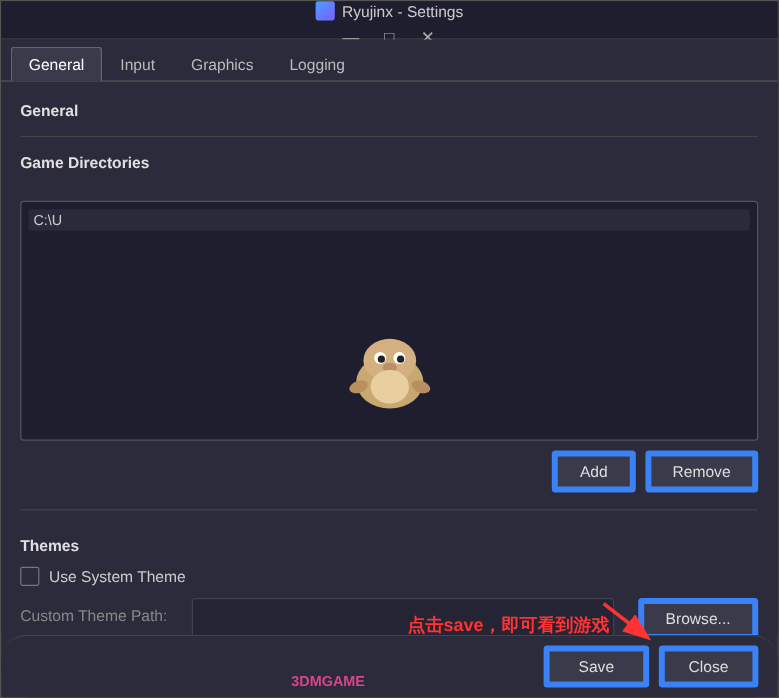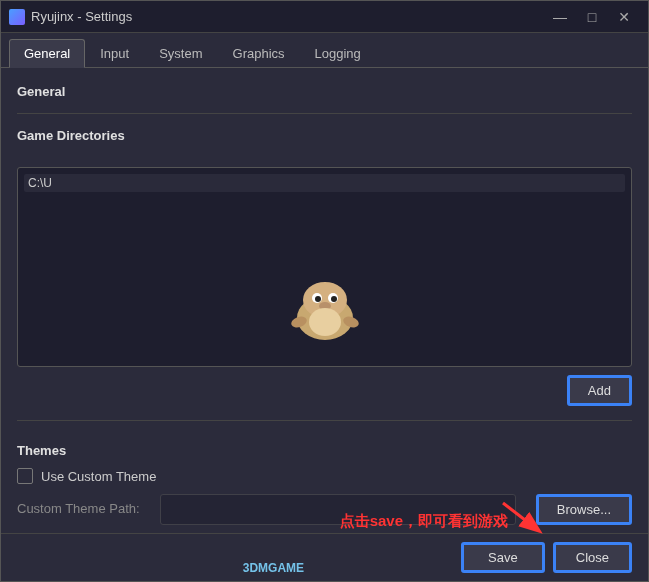--- a/index.html
+++ b/index.html
@@ -23,20 +23,21 @@
       flex-direction: column;
     }
     .title-bar {
       background: #1e1e2e;
       height: 32px;
       display: flex;
       align-items: center;
       padding: 0 8px;
       justify-content: space-between;
       border-bottom: 1px solid #444;
+      flex-direction: column;
     }
     .title-bar-left {
       display: flex;
       align-items: center;
       gap: 6px;
     }
     .title-bar-icon {
       width: 16px;
       height: 16px;
       background: linear-gradient(135deg, #4a9eff, #7a5fff);
@@ -176,21 +177,21 @@
     }
 
     .dir-buttons {
       display: flex;
       gap: 8px;
       margin-top: 8px;
       justify-content: flex-end;
     }
     .btn {
       padding: 5px 18px;
-      border: 3px solid #3b82f6;
+      border: 5px solid #3b82f6;
       background: #3a3a4a;
       color: #ddd;
       border-radius: 3px;
       cursor: pointer;
       font-size: 13px;
     }
 
     .path-input-row {
       display: flex;
       gap: 8px;
@@ -251,21 +252,20 @@
     <div class="title-bar-controls">
       <button class="title-btn">—</button>
       <button class="title-btn">□</button>
       <button class="title-btn close">✕</button>
     </div>
   </div>
 
   <div class="tabs-bar">
     <div class="tab active">General</div>
     <div class="tab">Input</div>
-    <div class="tab">System</div>
     <div class="tab">Graphics</div>
     <div class="tab">Logging</div>
   </div>
 
   <div class="content">
 
     <div class="section-title">General</div>
 
     <hr class="divider">
 
@@ -292,52 +292,53 @@
             <ellipse cx="14" cy="46" rx="8" ry="5" fill="#b89060" transform="rotate(-20,14,46)"></ellipse>
             <ellipse cx="66" cy="46" rx="8" ry="5" fill="#b89060" transform="rotate(20,66,46)"></ellipse>
 
             <ellipse cx="40" cy="46" rx="16" ry="14" fill="#e8cfa0"></ellipse>
           </svg>
         </div>
       </div>
     </div>
     <div class="dir-buttons">
       <button class="btn">Add</button>
+      <button class="btn">Remove</button>
     </div>
 
     <hr class="divider">
 
     <div class="themes-section">
       <div class="section-title">Themes</div>
       <div class="checkbox-row">
         <div class="checkbox-custom unchecked"></div>
-        <span class="checkbox-label">Use Custom Theme</span>
+        <span class="checkbox-label">Use System Theme</span>
       </div>
       <div class="path-input-row" style="margin-top:10px;gap:20px;">
         <span style="color:#888; line-height:30px; font-size:13px; white-space:nowrap;">Custom Theme Path:</span>
         <input class="path-input" disabled="" type="text" style="">
         <button class="btn">Browse...</button>
       </div>
     </div>
 
   </div>
 
-  <div class="bottom-bar" style="position:relative;">
+  <div class="bottom-bar" style="position:relative;border-radius:21px;">
 
     <div style="position:absolute; right:140px; bottom:50px; color:#ff3333; font-size:15px; font-weight:bold; white-space:nowrap; pointer-events:none;">点击save，即可看到游戏</div>
 
     <div style="position:absolute; right:100px; bottom:40px; pointer-events:none;">
       <svg width="50" height="40" viewBox="0 0 50 40">
         <defs>
           <marker id="arrowhead" markerWidth="8" markerHeight="8" refX="6" refY="3" orient="auto">
             <polygon points="0 0, 8 3, 0 6" fill="#ff3333"></polygon>
           </marker>
         </defs>
         <line x1="5" y1="5" x2="40" y2="32" stroke="#ff3333" stroke-width="3" marker-end="url(#arrowhead)"></line>
       </svg>
     </div>
 
     <button class="btn" style="padding:5px 24px;">Save</button>
     <button class="btn" style="padding:5px 20px;">Close</button>
 
-    <div class="watermark" style="position:absolute; bottom:6px; right:160px; color:#7dd3fc; font-size:12px; font-weight:bold; opacity:0.9;">3DMGAME</div>
+    <div class="watermark" style="position:absolute; bottom:6px; right:160px; color:#ec4899; font-size:12px; font-weight:bold; opacity:0.9;">3DMGAME</div>
   </div>
 </div>
 
 </body></html>

